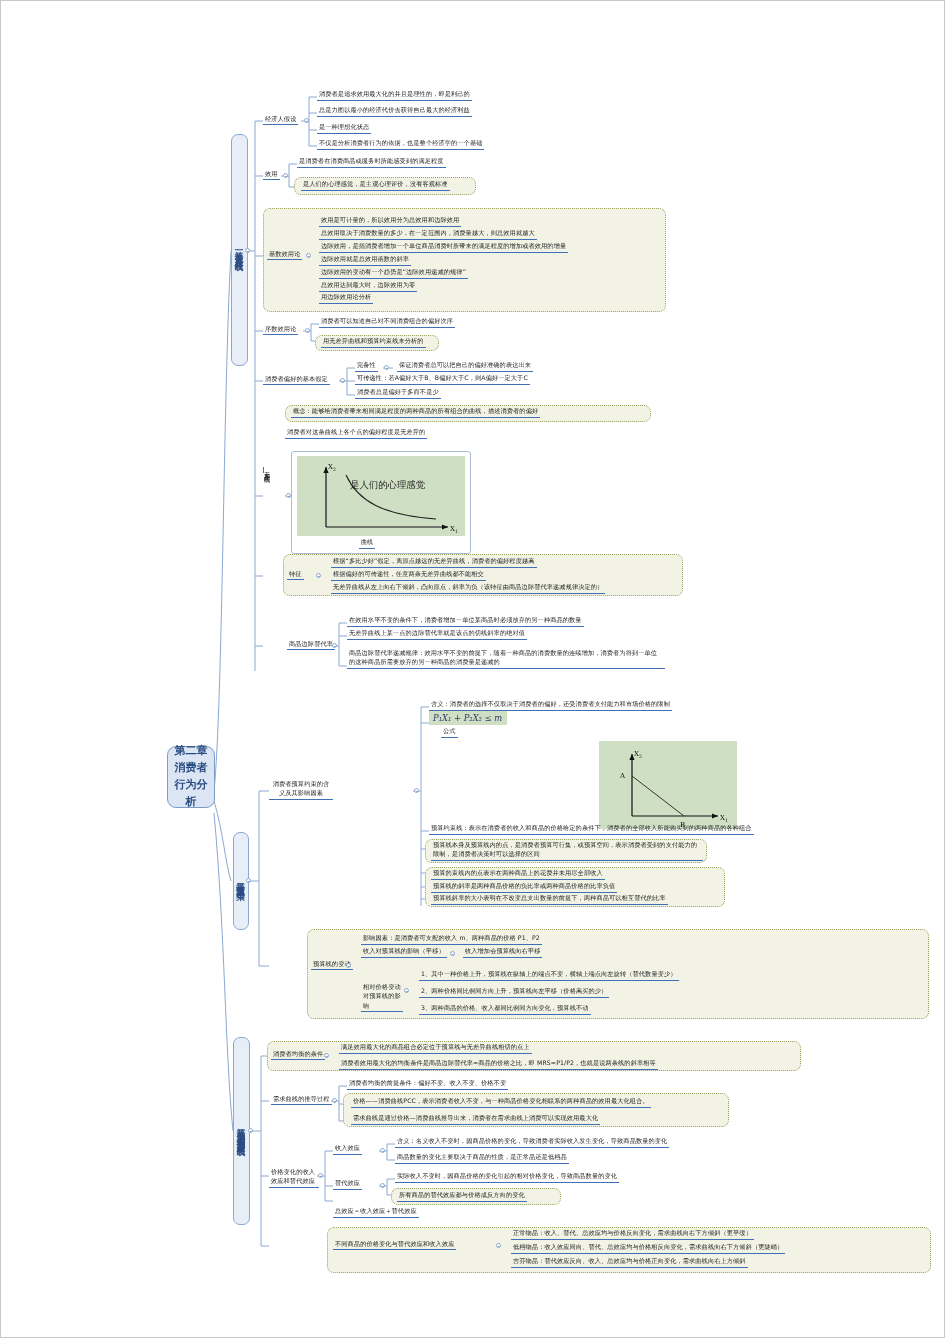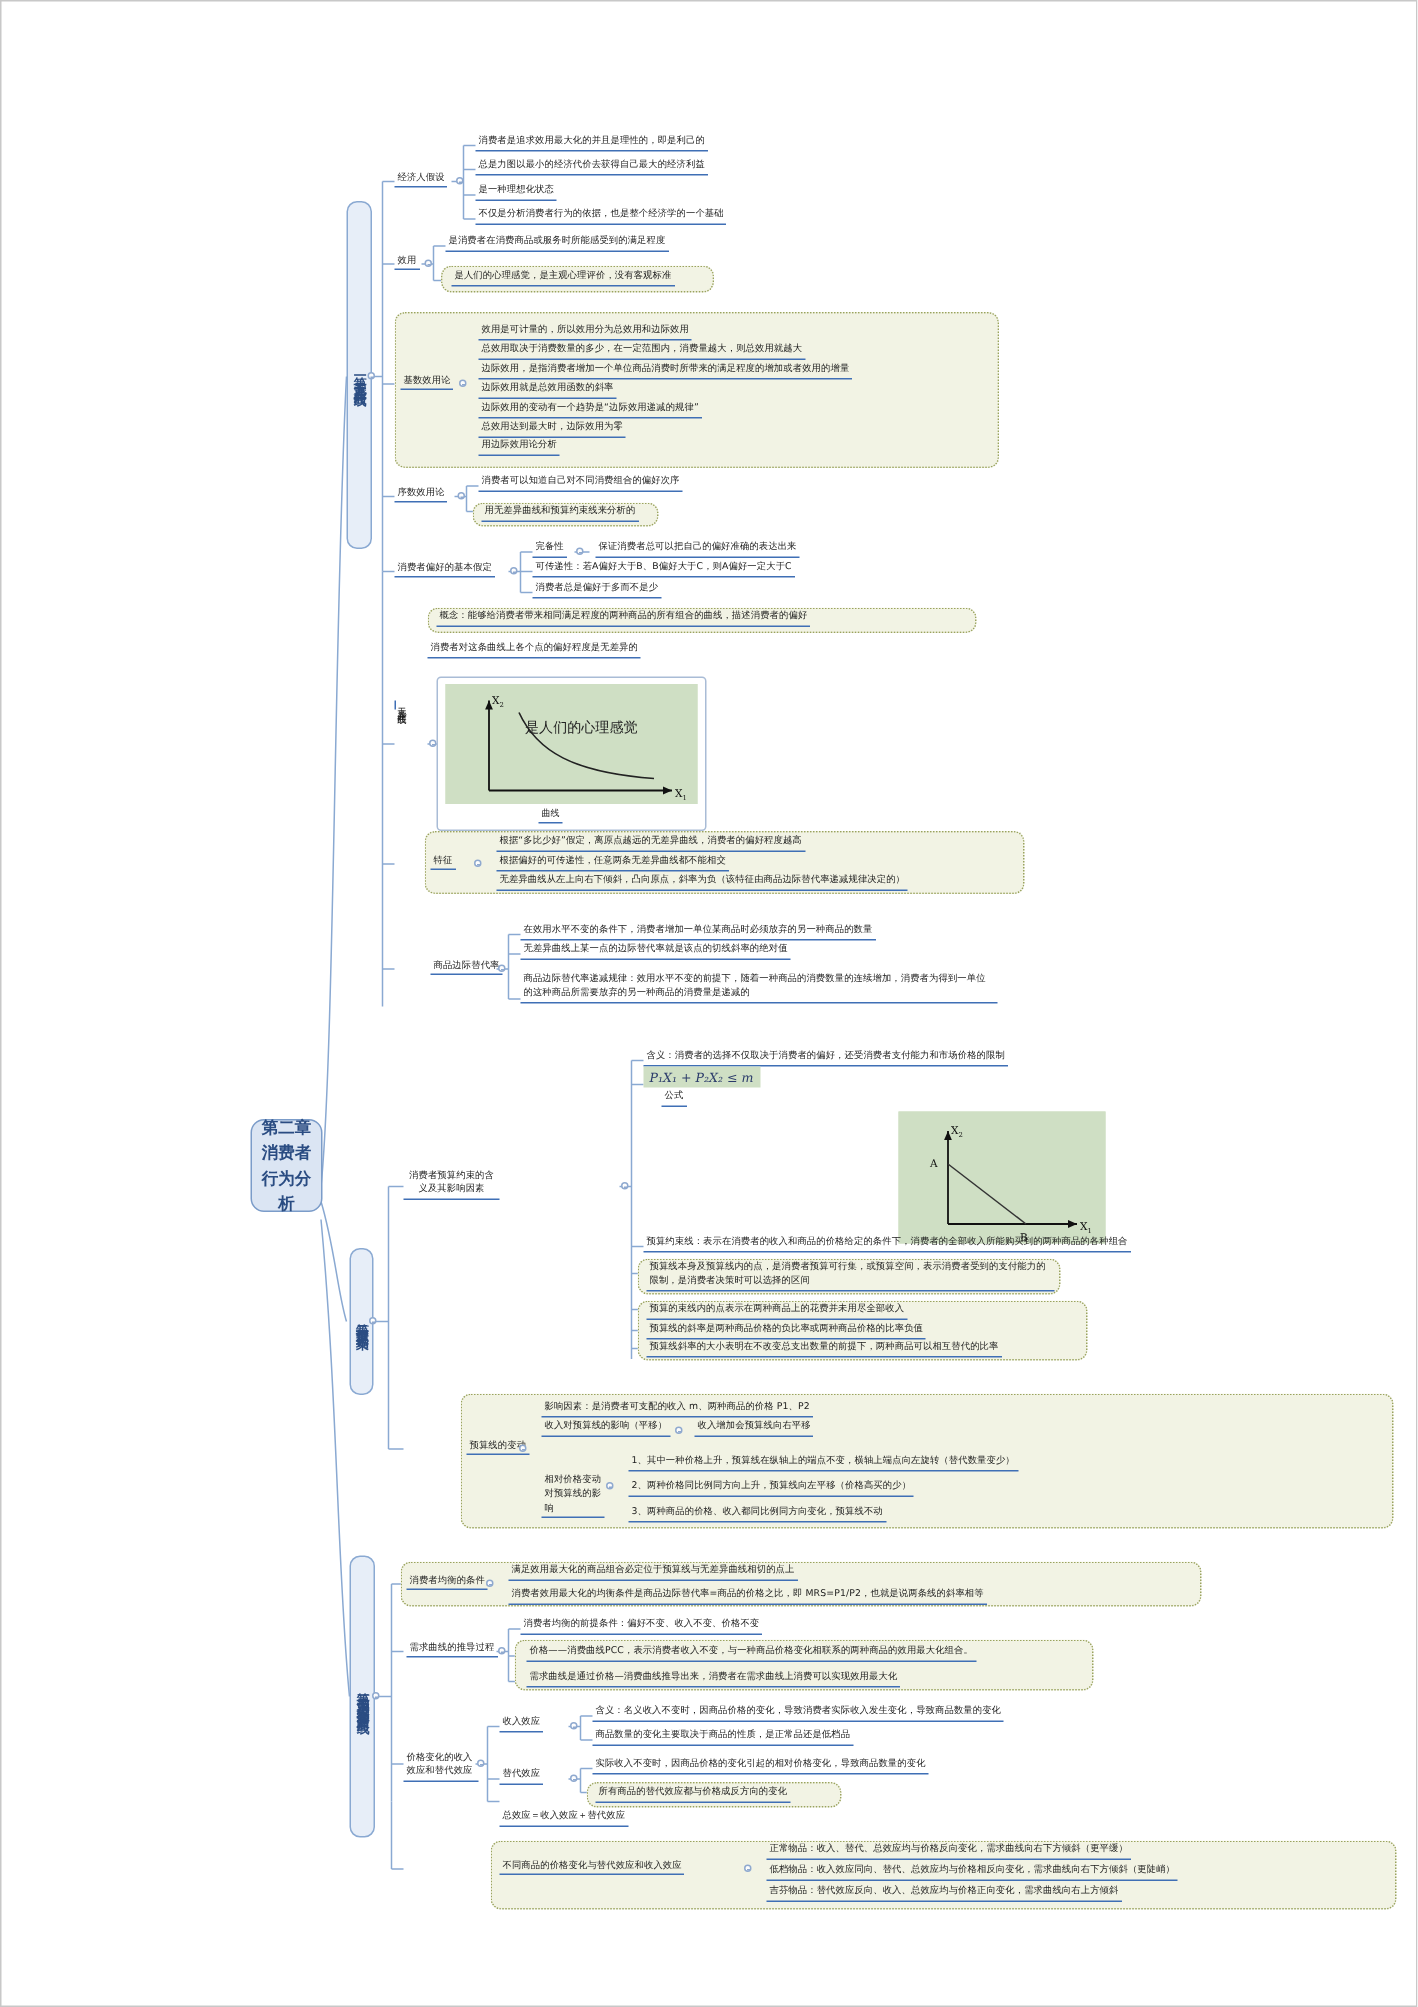--- a/index.html
+++ b/index.html
@@ -70,20 +70,21 @@
     border:1.4px solid #7b9cc9;
     border-radius:9px;
     color:#2a4c82;
     font-weight:bold;
     font-size:11px;
     line-height:1.55;
     text-align:center;
     display:flex; align-items:center; justify-content:center;
     padding:4px 2px;
     box-shadow:0 0 0 0 rgba(0,0,0,0);
+    font-family:Liberation Mono, monospace;
   }
   .root span { display:block; }
 
   
   .section {
     position:absolute;
     background:#e7eef8;
     border:1.2px solid #8aa9d2;
     border-radius:7px;
     color:#2b4d83;

